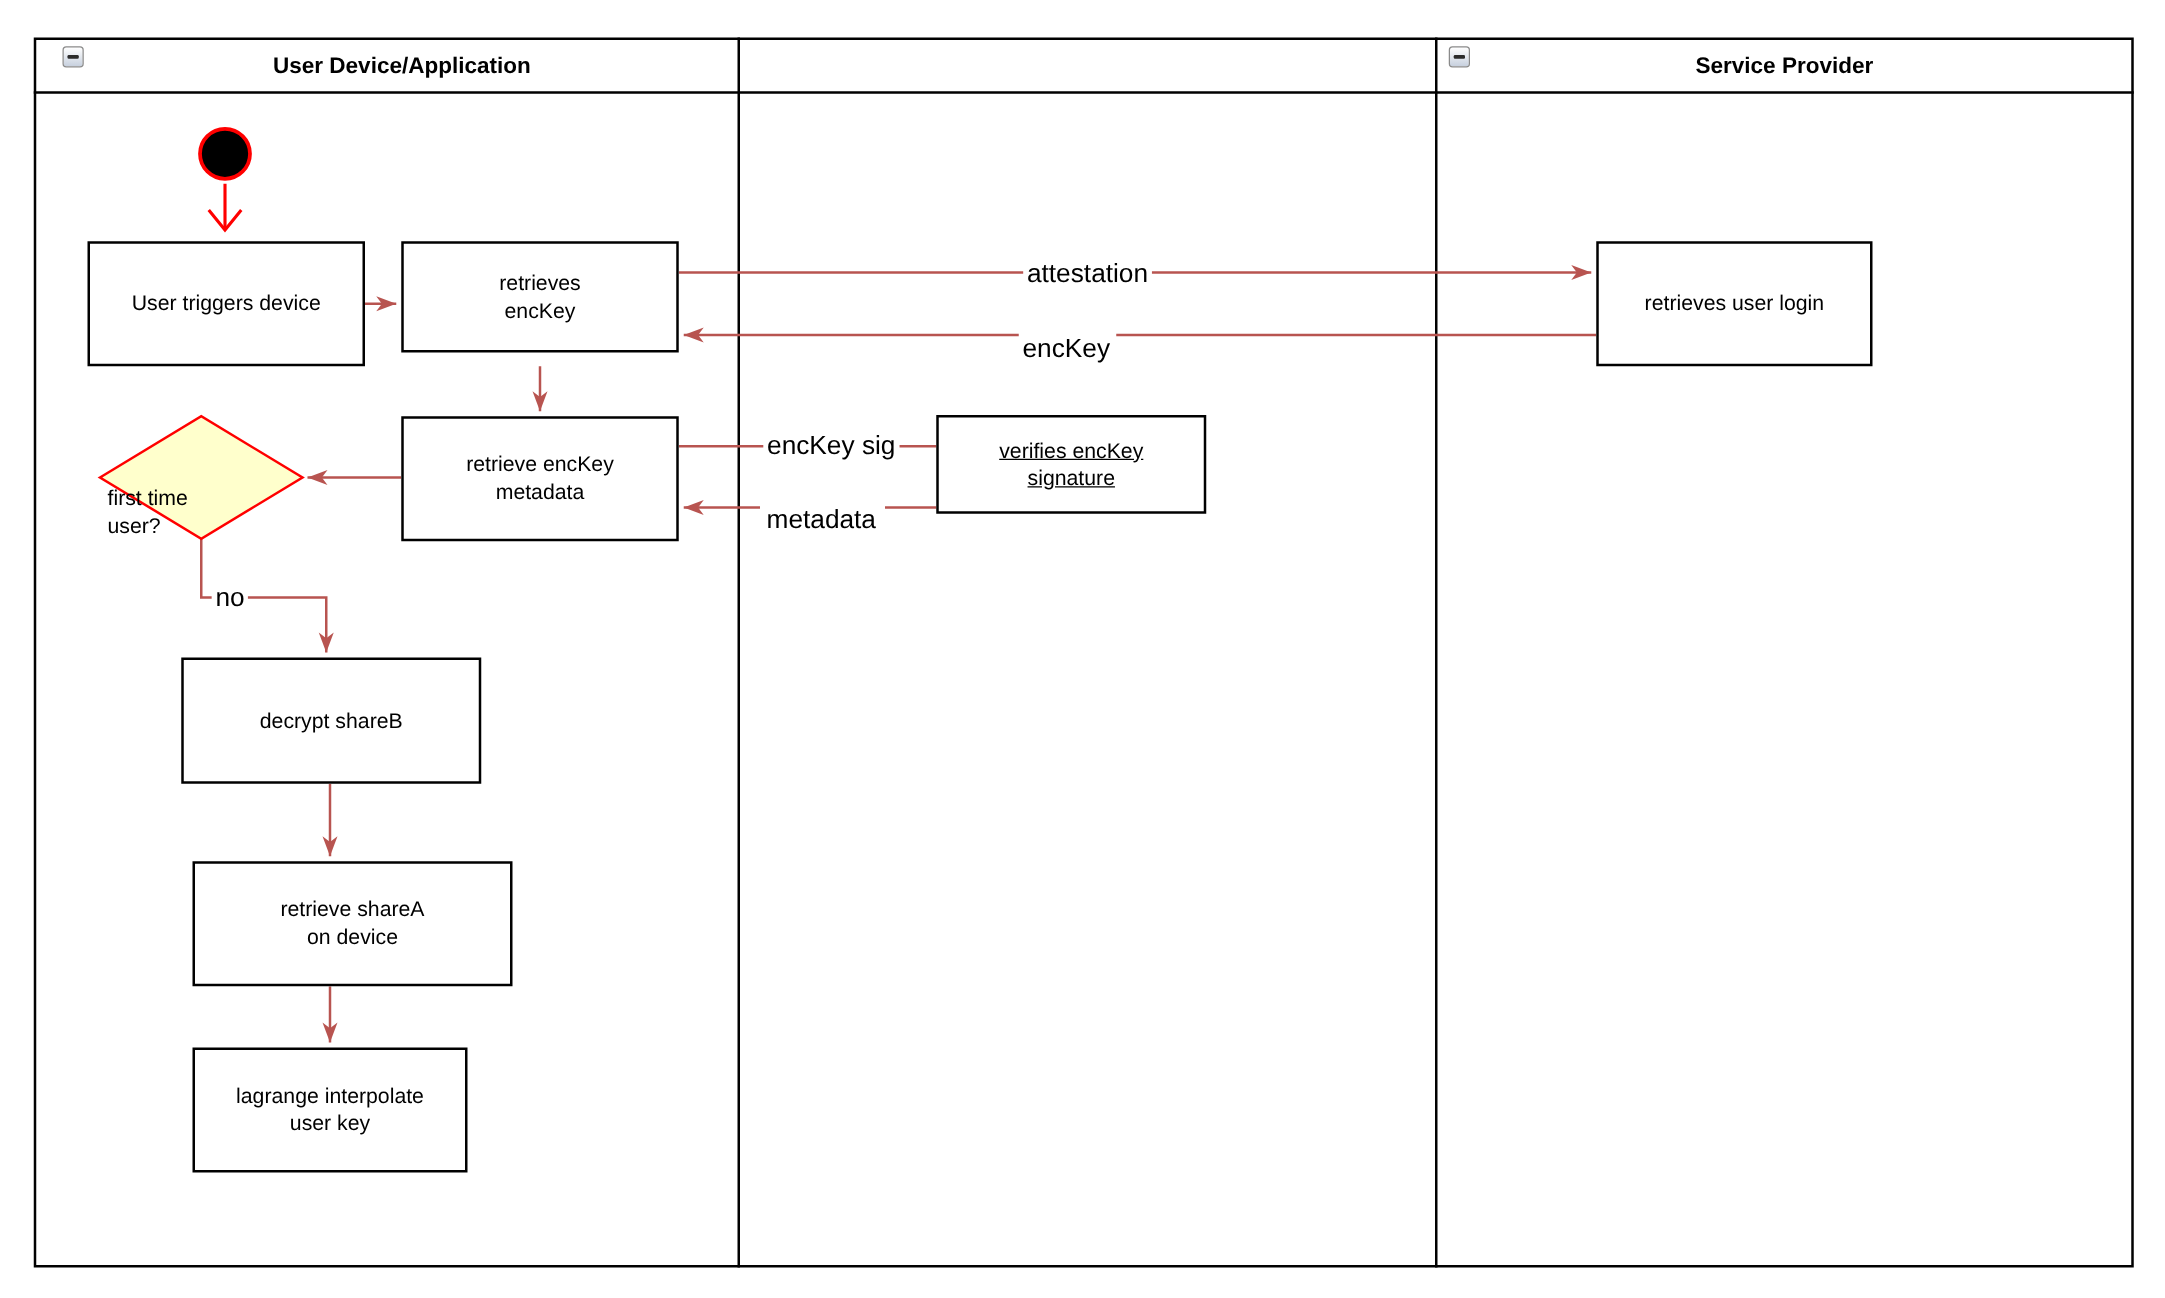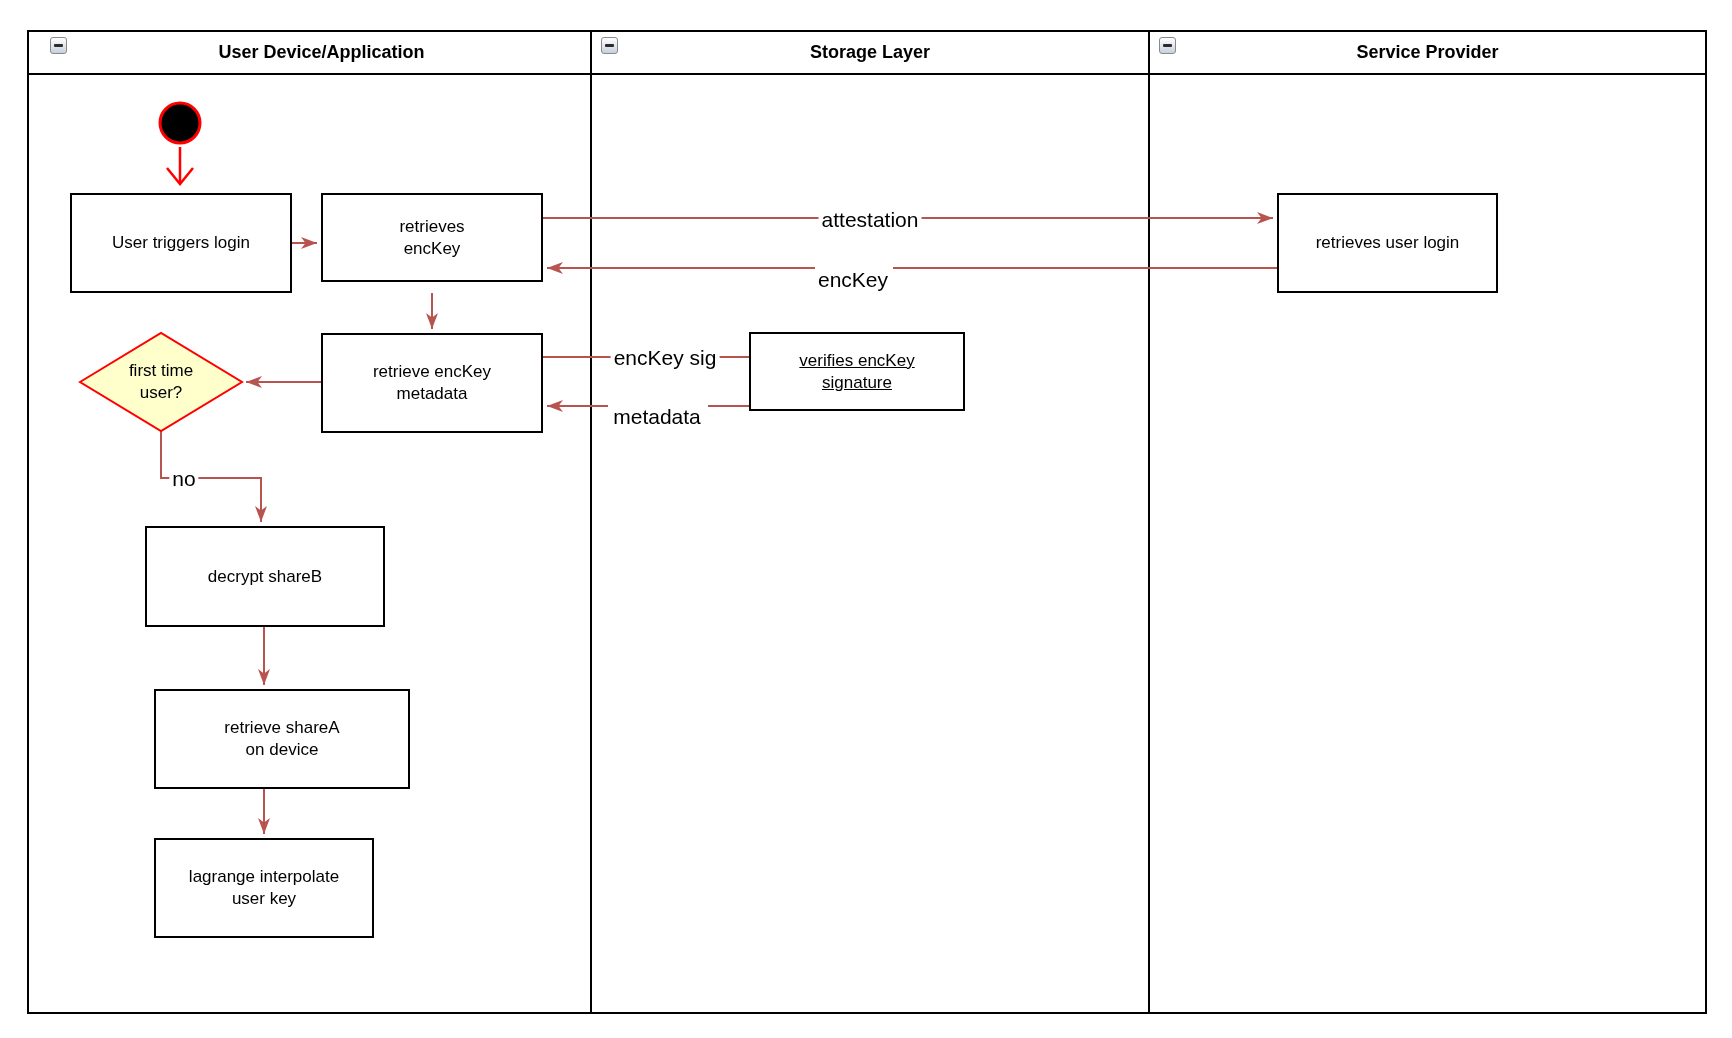--- a/index.html
+++ b/index.html
@@ -27,46 +27,40 @@
     border:2px solid #000;background:#fff;box-sizing:border-box;
     display:flex;align-items:center;justify-content:center;text-align:center;
     font-size:17px;line-height:22px;white-space:pre-line;
   }
   
   .elabel{
     transform:translate(-50%,-50%);background:#fff;padding:0 3px;
     font-size:21px;line-height:19px;white-space:nowrap;
   }
   .dlabel{
-    transform:translate(-50%,-50%);text-align:center;
-    font-size:17px;line-height:22px;white-space:pre-line;
+    transform:translate(-50%,-50%);text-align:left;
+    font-size:17px;line-height:22px;white-space:pre-line;margin-top:28px;
   }
   svg{position:absolute;left:0;top:0;}
 </style>
 </head>
 <body>
 
 <div id="page">
 
   <div class="abs" id="pool"></div>
   <div class="abs vline" style="left:590px;"></div>
   <div class="abs vline" style="left:1148px;"></div>
   <div class="abs" id="header-sep"></div>
 
   <div class="abs lane-header" style="left:29px;width:561px;margin-left:12px;">
     <div class="collapse-btn">
         <div class="minus"></div>
       </div>
     <div class="lane-title">User Device/Application</div>
-  </div>
-  <div class="abs lane-header" style="left:592px;width:556px;">
-    <div class="collapse-btn">
-        <div class="minus"></div>
-      </div>
-    <div class="lane-title">Storage Layer</div>
   </div>
   <div class="abs lane-header" style="left:1150px;width:555px;">
     <div class="collapse-btn">
         <div class="minus"></div>
       </div>
     <div class="lane-title">Service Provider</div>
   </div>
 
   <svg width="1732" height="1038" viewBox="0 0 1732 1038">
     <defs>
@@ -93,21 +87,21 @@
       <path d="M608,406 L547,406" marker-end="url(#ah)"></path>
       <path d="M321,382 L246,382" marker-end="url(#ah)"></path>
       <path d="M161,431 L161,478 L261,478 L261,522" marker-end="url(#ah)"></path>
       <path d="M264,627 L264,685" marker-end="url(#ah)"></path>
       <path d="M264,789 L264,834" marker-end="url(#ah)"></path>
     </g>
 
     <polygon points="80,382 161,333 242,382 161,431" fill="#FFFFCC" stroke="#FF0000" stroke-width="2"></polygon>
   </svg>
 
-  <div class="abs node" style="left:70px;top:193px;width:222px;height:100px;">User triggers login</div>
+  <div class="abs node" style="left:70px;top:193px;width:222px;height:100px;">User triggers device</div>
   <div class="abs node" style="left:321px;top:193px;width:222px;height:89px;">retrieves
 encKey</div>
   <div class="abs node" style="left:321px;top:333px;width:222px;height:100px;">retrieve encKey
 metadata</div>
   <div class="abs node" style="left:145px;top:526px;width:240px;height:101px;">decrypt shareB</div>
   <div class="abs node" style="left:154px;top:689px;width:256px;height:100px;">retrieve shareA
 on device</div>
   <div class="abs node" style="left:154px;top:838px;width:220px;height:100px;text-align:center;">lagrange interpolate
 user key</div>
   <div class="abs node" style="left:749px;top:332px;width:216px;height:79px;text-decoration:underline;">verifies encKey

